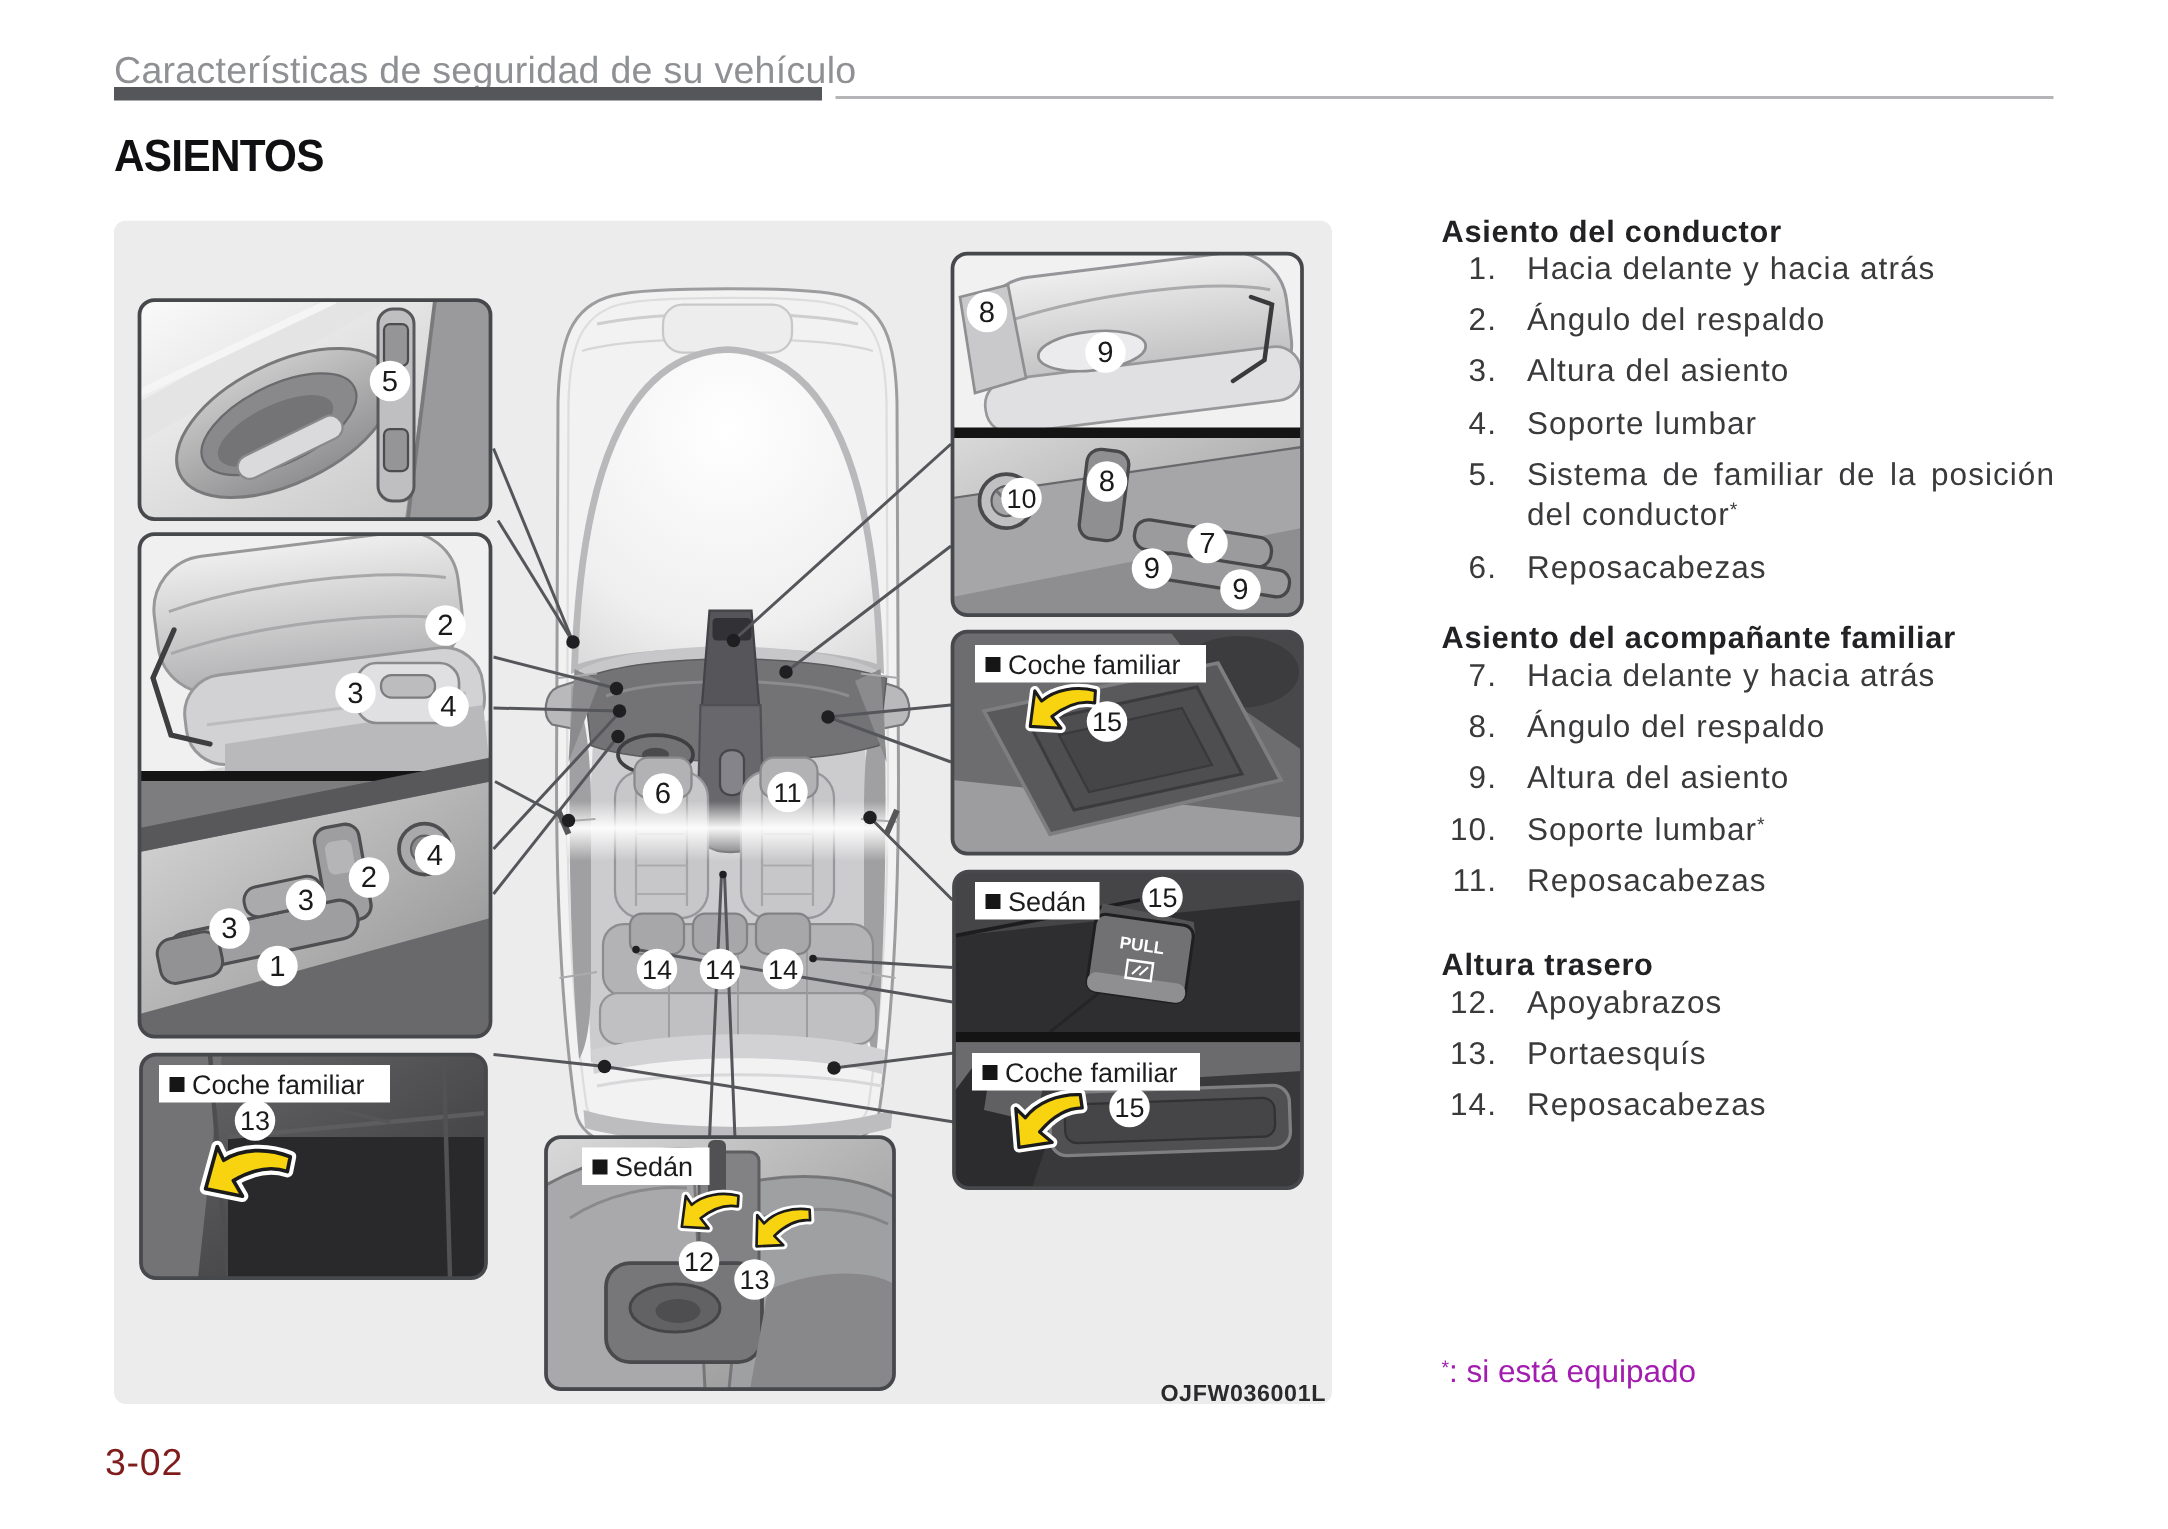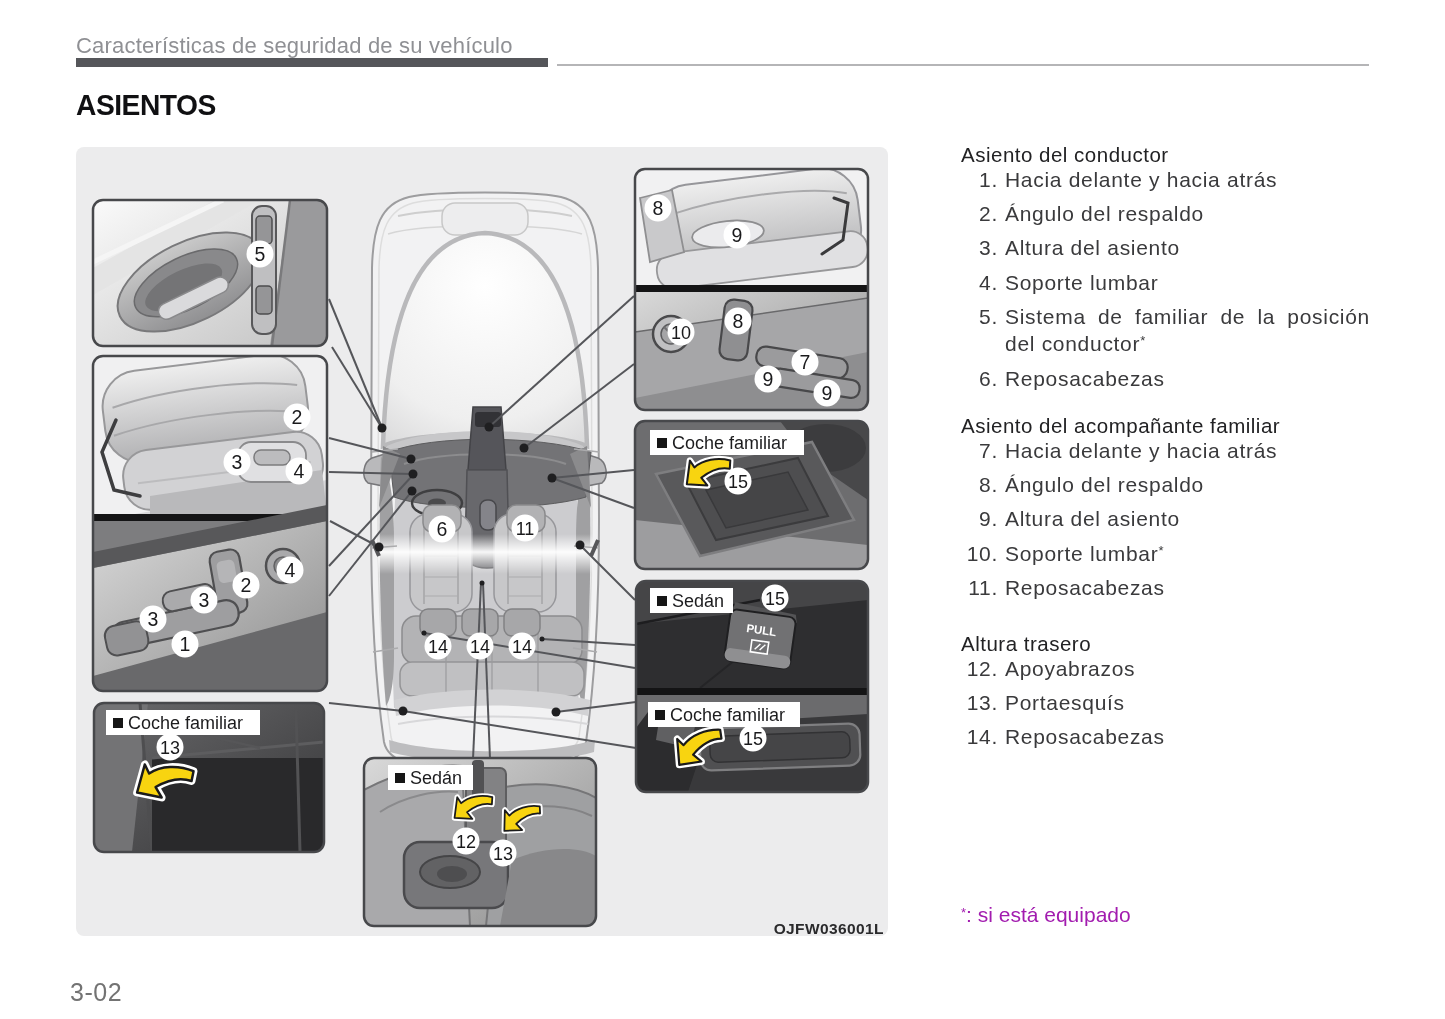--- a/index.html
+++ b/index.html
@@ -1,36 +1,36 @@
 <!DOCTYPE html>
 <html><head>
 <meta charset="utf-8">
 <style>
   html,body { margin:0; padding:0; background:#ffffff; }
   body { width:1445px; height:1019px; position:relative; overflow:hidden;
          font-family:"Liberation Sans", "DejaVu Sans", sans-serif;
          -webkit-font-smoothing:antialiased; }
-  .crumb { position:absolute; left:76px; top:33px; font-size:22px; color:#8f9094; letter-spacing:0.2px;text-align:right; }
+  .crumb { position:absolute; left:76px; top:33px; font-size:25px; color:#8f9094; letter-spacing:0.2px;text-align:right; }
   .crumb-bar { position:absolute; left:76px; top:58px; width:472px; height:9px; background:#55565a; }
   .crumb-line { position:absolute; left:557px; top:64px; width:812px; height:2px; background:#b5b5b7; }
   h1.title { position:absolute; left:76px; top:88px; margin:0; font-size:30px; font-weight:bold;
              color:#101012; letter-spacing:-0.5px; transform:scaleX(0.94); transform-origin:left; }
   .figure-wrap { position:absolute; left:76px; top:147px; width:812px; height:789px; }
   aside.lists { position:absolute; left:961px; top:0; width:409px; color:#3a3a3c; }
   .sec { position:absolute; left:0; width:409px; }
-  .sec h2 { margin:0 0 -4px 0; font-size:20.5px; line-height:23px; font-weight:normal; color:#222224; letter-spacing:0.5px; }
+  .sec h2 { margin:0 0 -4px 0; font-size:20.5px; line-height:23px; font-weight:bold; color:#222224; letter-spacing:0.5px; }
   .sec ol { margin:0; padding:0; list-style:none; }
   .sec li { display:flex; font-size:21px; line-height:27px; padding:3.7px 0; letter-spacing:0.7px; }
   .sec .num { flex:0 0 37px; text-align:right; }
-  .sec .txt { flex:1; margin-left:7px; }
+  .sec .txt { flex:1; margin-left:20px; }
   .sec .txt.just { text-align:justify; }
   sup { font-size:13px; vertical-align:6px; line-height:0; }
   .footnote { position:absolute; left:961px; top:903px; font-size:21px; color:#a21caf; }
   .footnote sup { vertical-align:5px; }
-  .pageno { position:absolute; left:70px; top:961px; font-size:25px; color:#737373; letter-spacing:0.5px;margin-top:17px; }
+  .pageno { position:absolute; left:70px; top:961px; font-size:25px; color:#7f1d1d; letter-spacing:0.5px; }
   svg text { font-family:"Liberation Sans", "DejaVu Sans", sans-serif; }
 </style>
 </head>
 <body>
 
 <div class="crumb">Características de seguridad de su vehículo</div>
 <div class="crumb-bar"></div>
 <div class="crumb-line"></div>
 <h1 class="title">ASIENTOS</h1>
 

